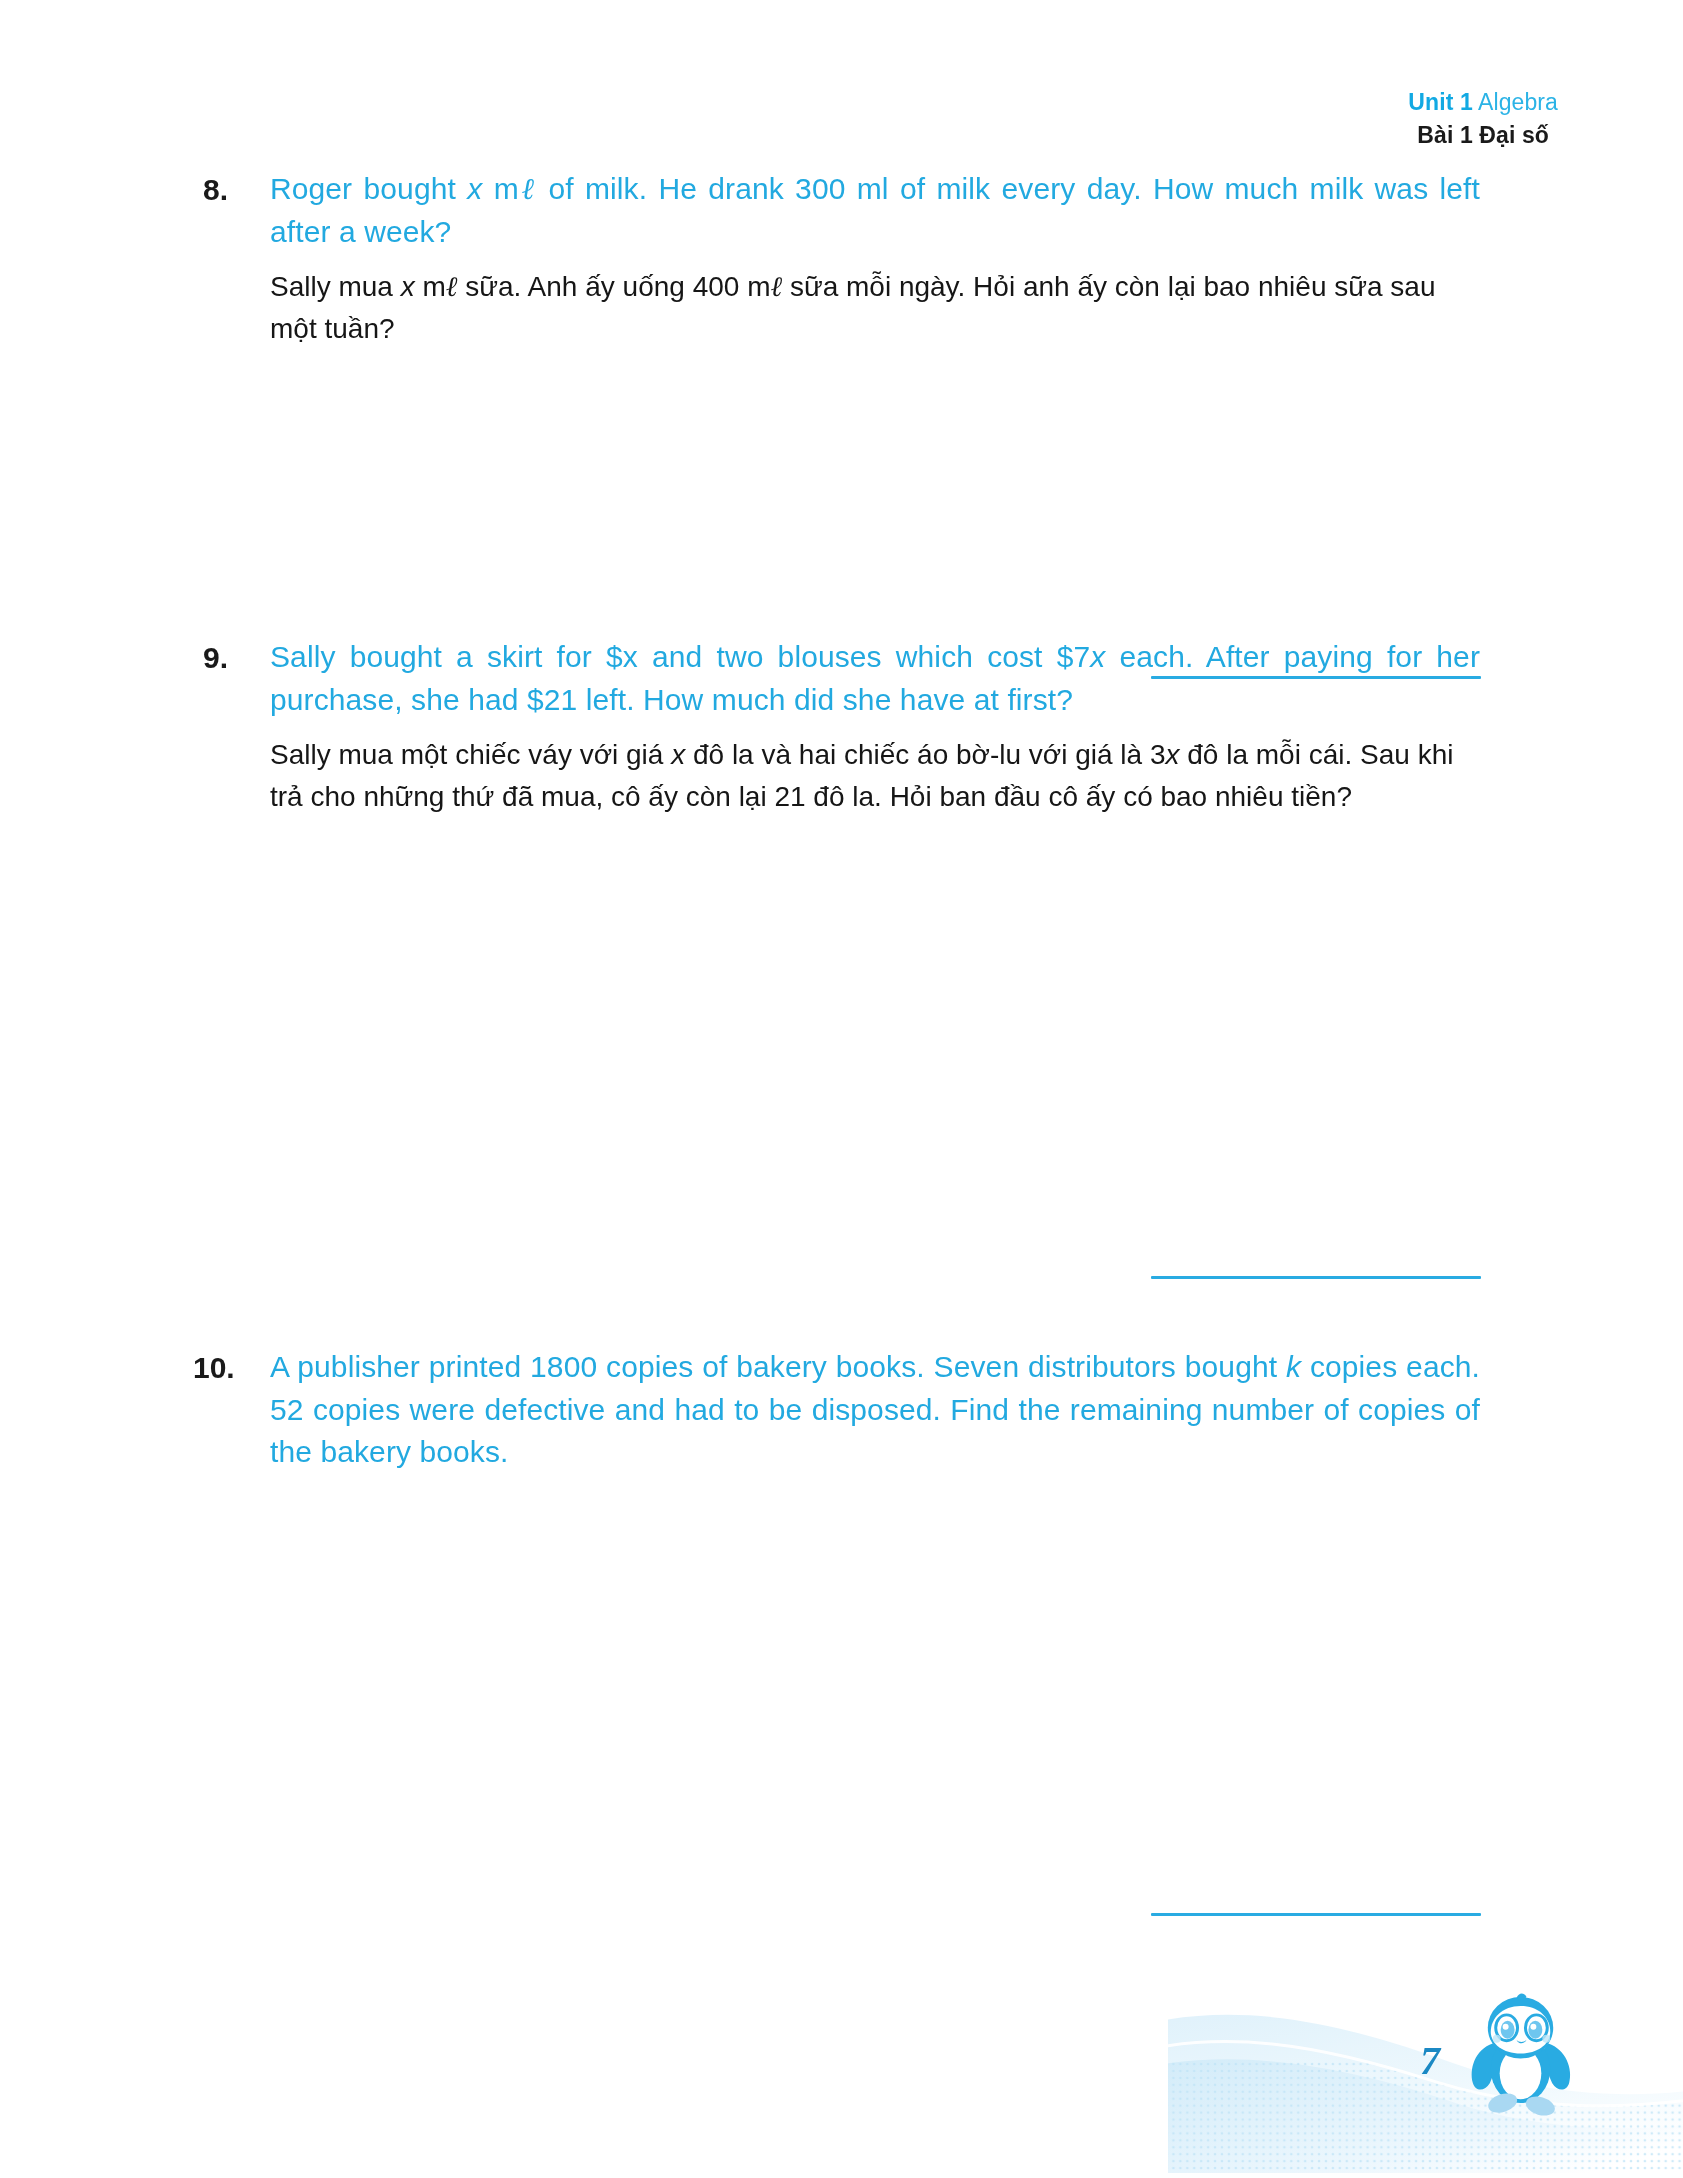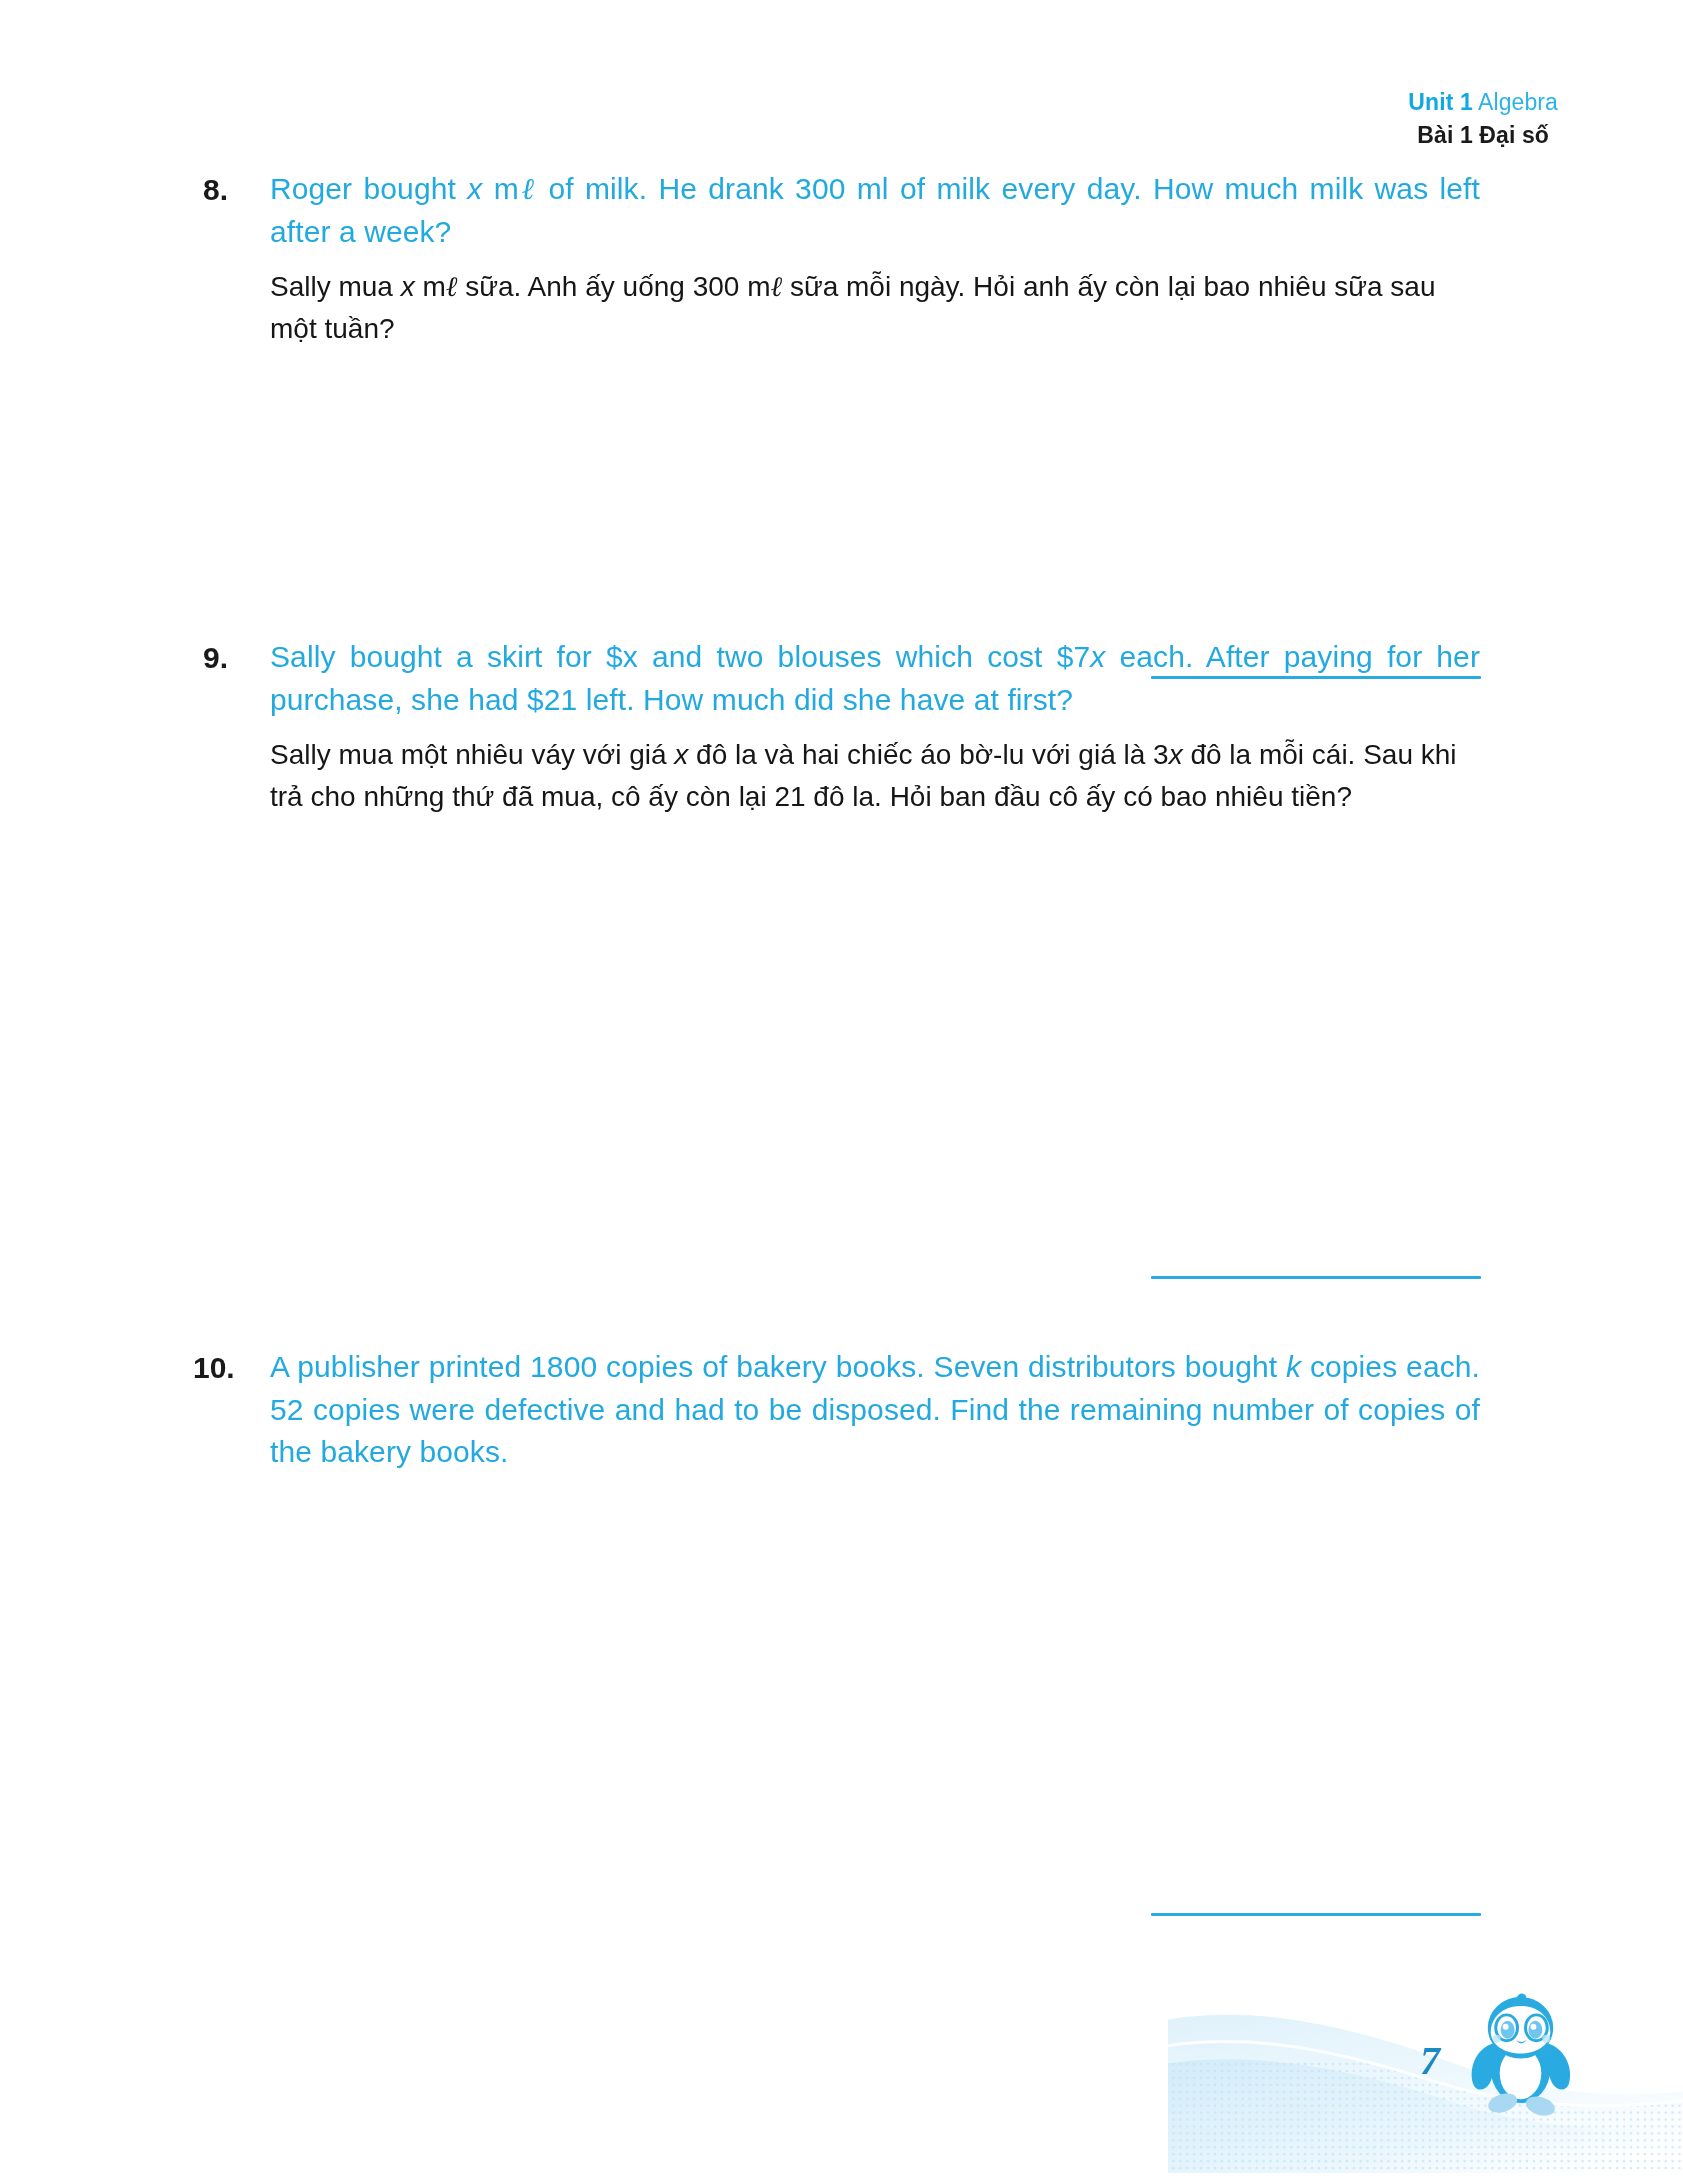--- a/index.html
+++ b/index.html
@@ -152,32 +152,32 @@
       <span>Algebra</span>
     </div>
     <div class="hdr-line-vi">Bài 1 Đại số</div>
   </div>
 
   <div class="question" style="top:168px;">
     <div class="q-row">
       <div class="q-num">8.</div>
       <div class="q-body">
         <div class="q-en"><span>Roger bought </span><i>x</i><span> m</span><span class="ell">ℓ</span><span> of milk. He drank 300 ml of milk every day. How much milk was left after a week?</span></div>
-        <div class="q-vi"><span>Sally mua </span><i>x</i><span> m</span><span class="ell">ℓ</span><span> sữa. Anh ấy uống 300 m</span><span class="ell">ℓ</span><span> sữa mỗi ngày. Hỏi anh ấy còn lại bao nhiêu sữa sau một tuần?</span></div>
+        <div class="q-vi"><span>Sally mua </span><i>x</i><span> m</span><span class="ell">ℓ</span><span> sữa. Anh ấy uống 400 m</span><span class="ell">ℓ</span><span> sữa mỗi ngày. Hỏi anh ấy còn lại bao nhiêu sữa sau một tuần?</span></div>
       </div>
     </div>
   </div>
   <div class="answer-line" style="top:676px;"></div>
 
   <div class="question" style="top:636px;">
     <div class="q-row">
       <div class="q-num">9.</div>
       <div class="q-body">
         <div class="q-en"><span>Sally bought a skirt for $x and two blouses which cost $7</span><i>x</i><span> each. After paying for her purchase, she had $21 left. How much did she have at first?</span></div>
-        <div class="q-vi"><span>Sally mua một nhiêu váy với giá </span><i>x</i><span> đô la và hai chiếc áo bờ-lu với giá là 3</span><i>x</i><span> đô la mỗi cái. Sau khi trả cho những thứ đã mua, cô ấy còn lại 21 đô la. Hỏi ban đầu cô ấy có bao nhiêu tiền?</span></div>
+        <div class="q-vi"><span>Sally mua một chiếc váy với giá </span><i>x</i><span> đô la và hai chiếc áo bờ-lu với giá là 3</span><i>x</i><span> đô la mỗi cái. Sau khi trả cho những thứ đã mua, cô ấy còn lại 21 đô la. Hỏi ban đầu cô ấy có bao nhiêu tiền?</span></div>
       </div>
     </div>
   </div>
   <div class="answer-line" style="top:1276px;"></div>
 
   <div class="question" style="top:1346px;left:193px;width:1287px;">
     <div class="q-row">
       <div class="q-num" style="width:77px;flex:0 0 77px;">10.</div>
       <div class="q-body">
         <div class="q-en"><span>A publisher printed 1800 copies of bakery books. Seven distributors bought </span><i>k</i><span> copies each. 52 copies were defective and had to be disposed. Find the remaining number of copies of the bakery books.</span></div>

